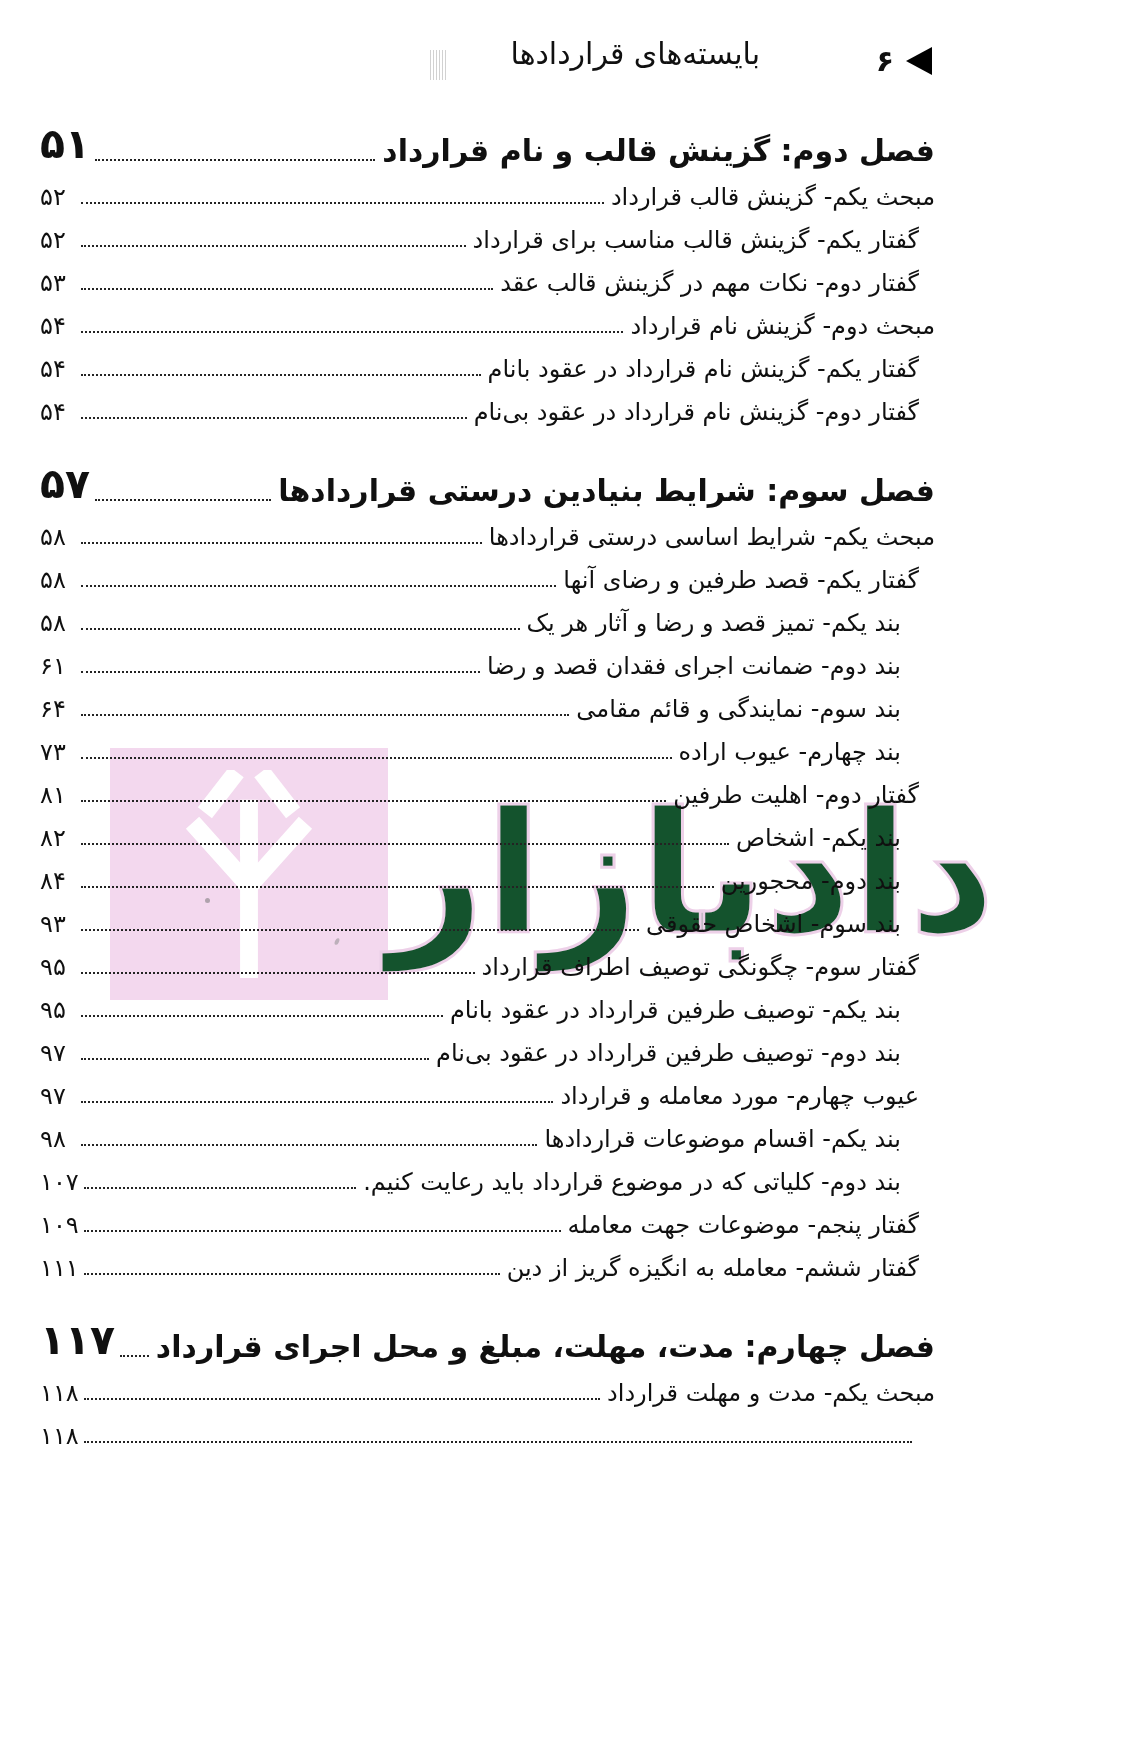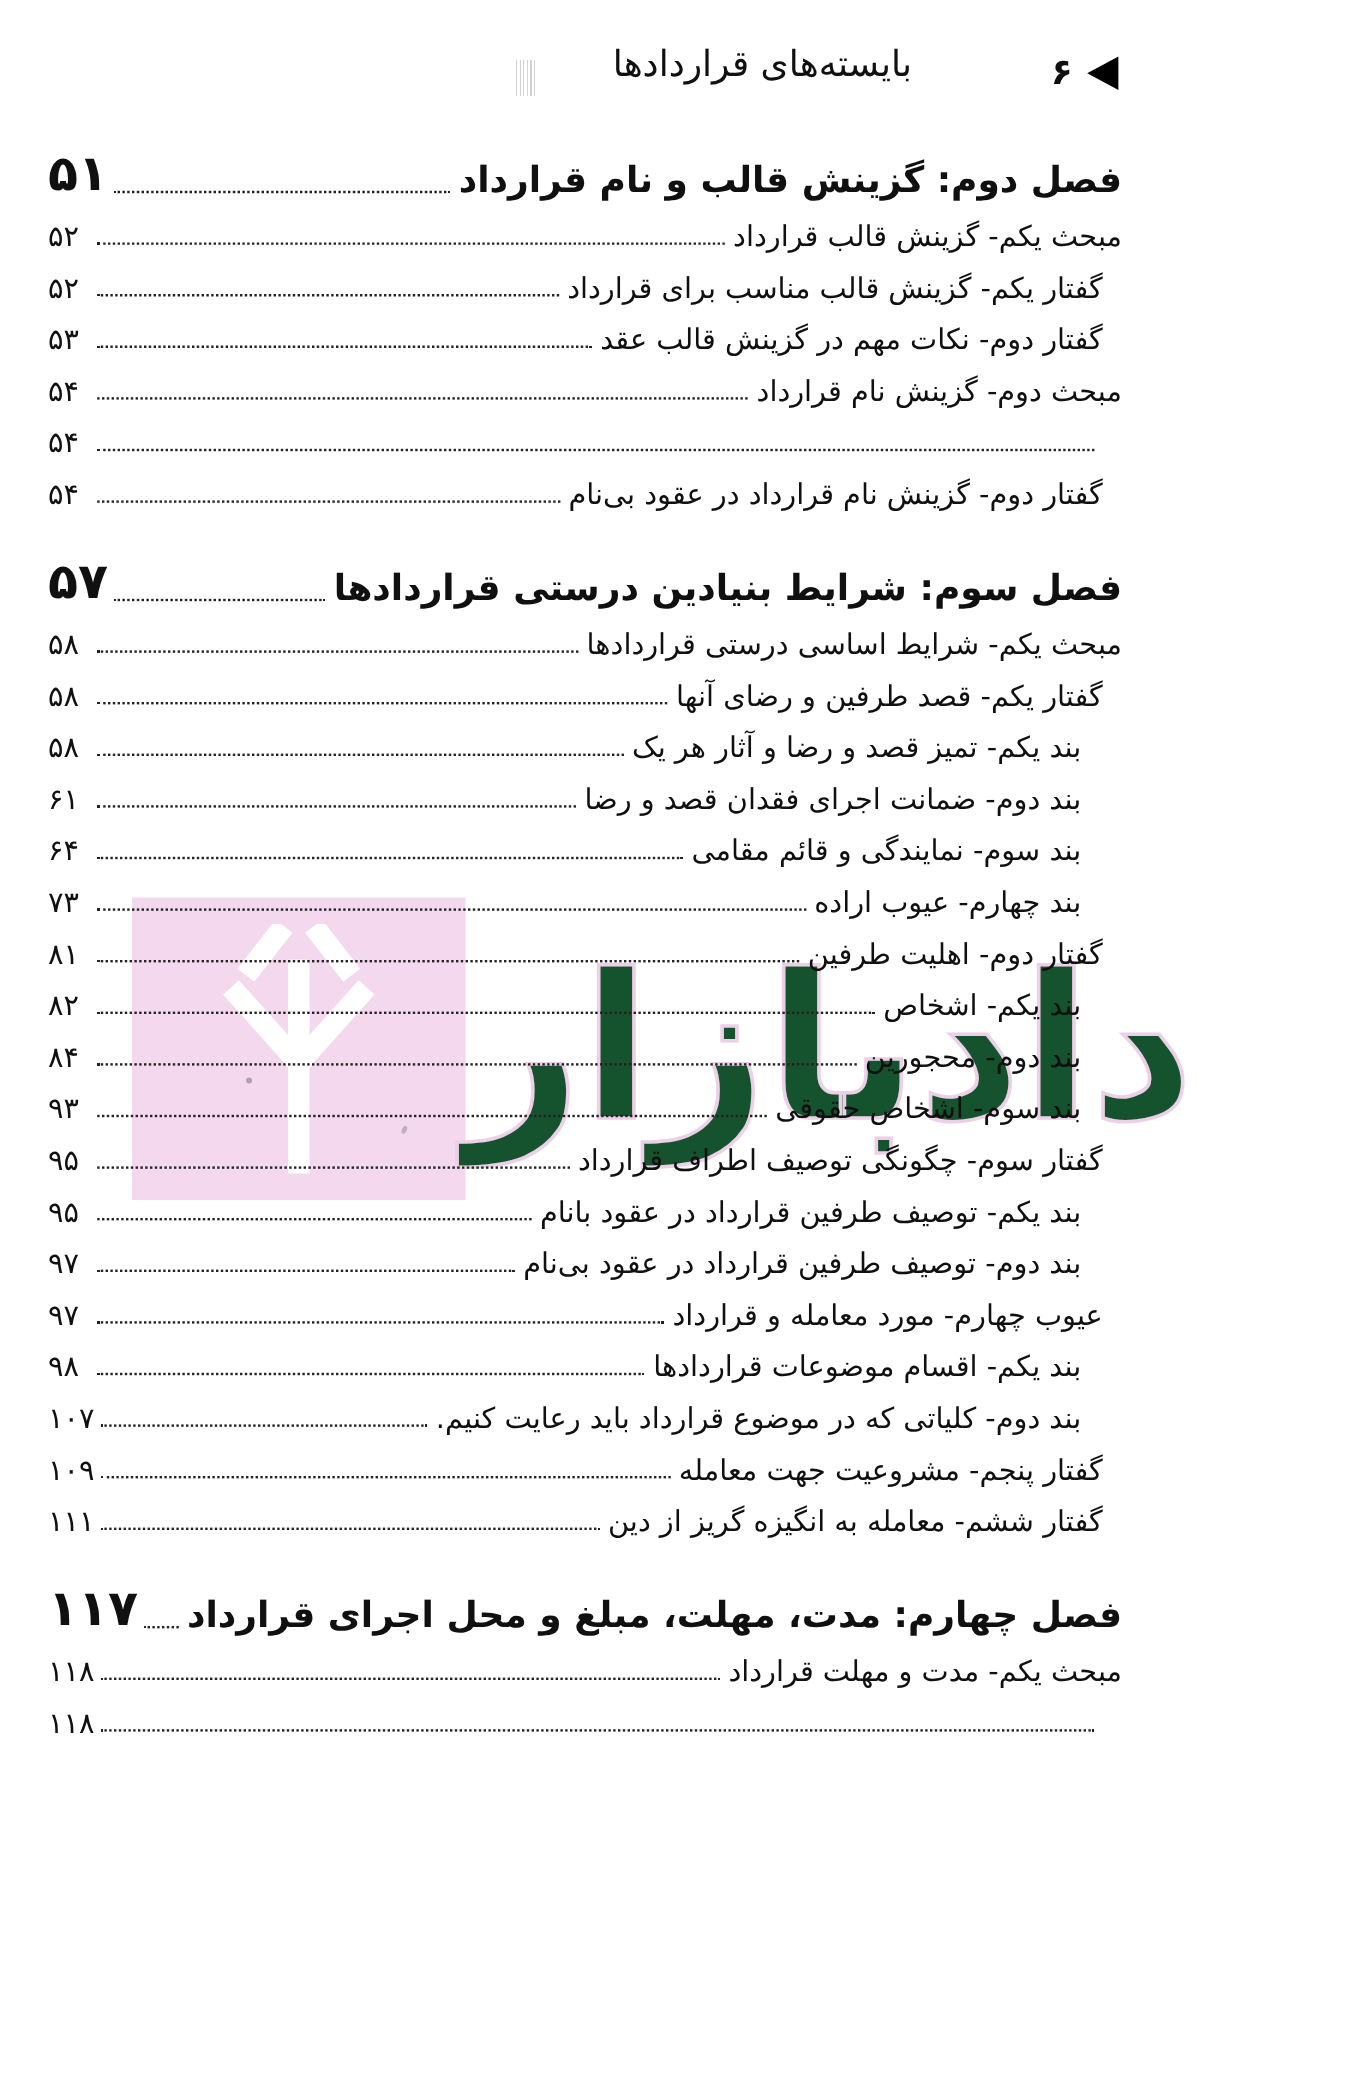--- a/index.html
+++ b/index.html
@@ -120,20 +120,21 @@
     <span class="row-page">۵۳</span>
   </div>
 
   <div class="toc-row lvl-mabhas">
     <span class="row-title">مبحث دوم- گزینش نام قرارداد</span>
     <span class="leader"></span>
     <span class="row-page">۵۴</span>
   </div>
 
   <div class="toc-row lvl-goftar">
+    <span class="row-title">گفتار یکم- گزینش نام قرارداد در عقود بانام</span>
     <span class="leader"></span>
     <span class="row-page">۵۴</span>
   </div>
 
   <div class="toc-row lvl-goftar">
     <span class="row-title">گفتار دوم- گزینش نام قرارداد در عقود بی‌نام</span>
     <span class="leader"></span>
     <span class="row-page">۵۴</span>
   </div>
 
@@ -233,21 +234,21 @@
     <span class="row-page">۹۸</span>
   </div>
 
   <div class="toc-row lvl-band">
     <span class="row-title">بند دوم- کلیاتی که در موضوع قرارداد باید رعایت کنیم.</span>
     <span class="leader"></span>
     <span class="row-page">۱۰۷</span>
   </div>
 
   <div class="toc-row lvl-goftar">
-    <span class="row-title">گفتار پنجم- مشروعیت جهت معامله</span>
+    <span class="row-title">گفتار پنجم- موضوعات جهت معامله</span>
     <span class="leader"></span>
     <span class="row-page">۱۰۹</span>
   </div>
 
   <div class="toc-row lvl-goftar">
     <span class="row-title">گفتار ششم- معامله به انگیزه گریز از دین</span>
     <span class="leader"></span>
     <span class="row-page">۱۱۱</span>
   </div>
 

